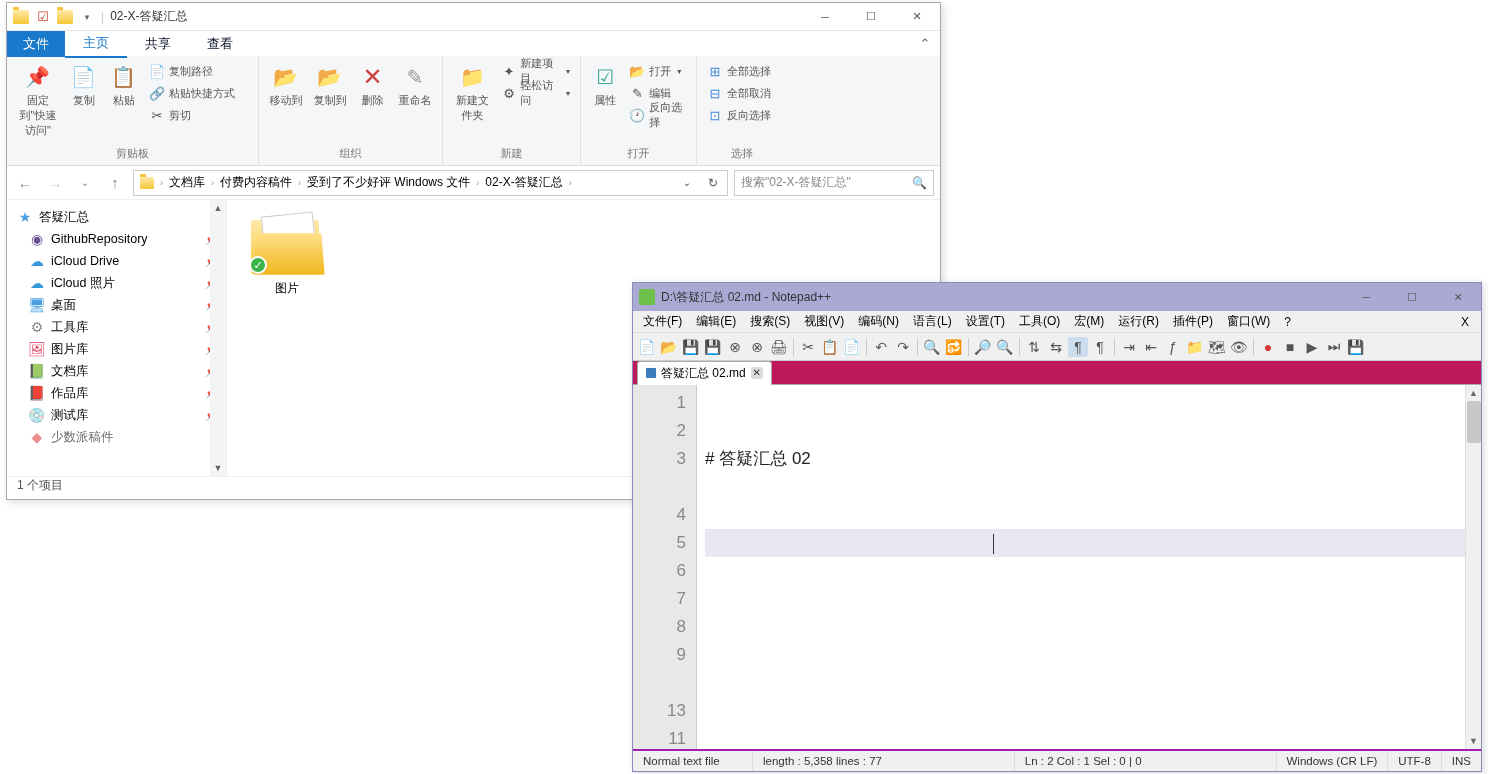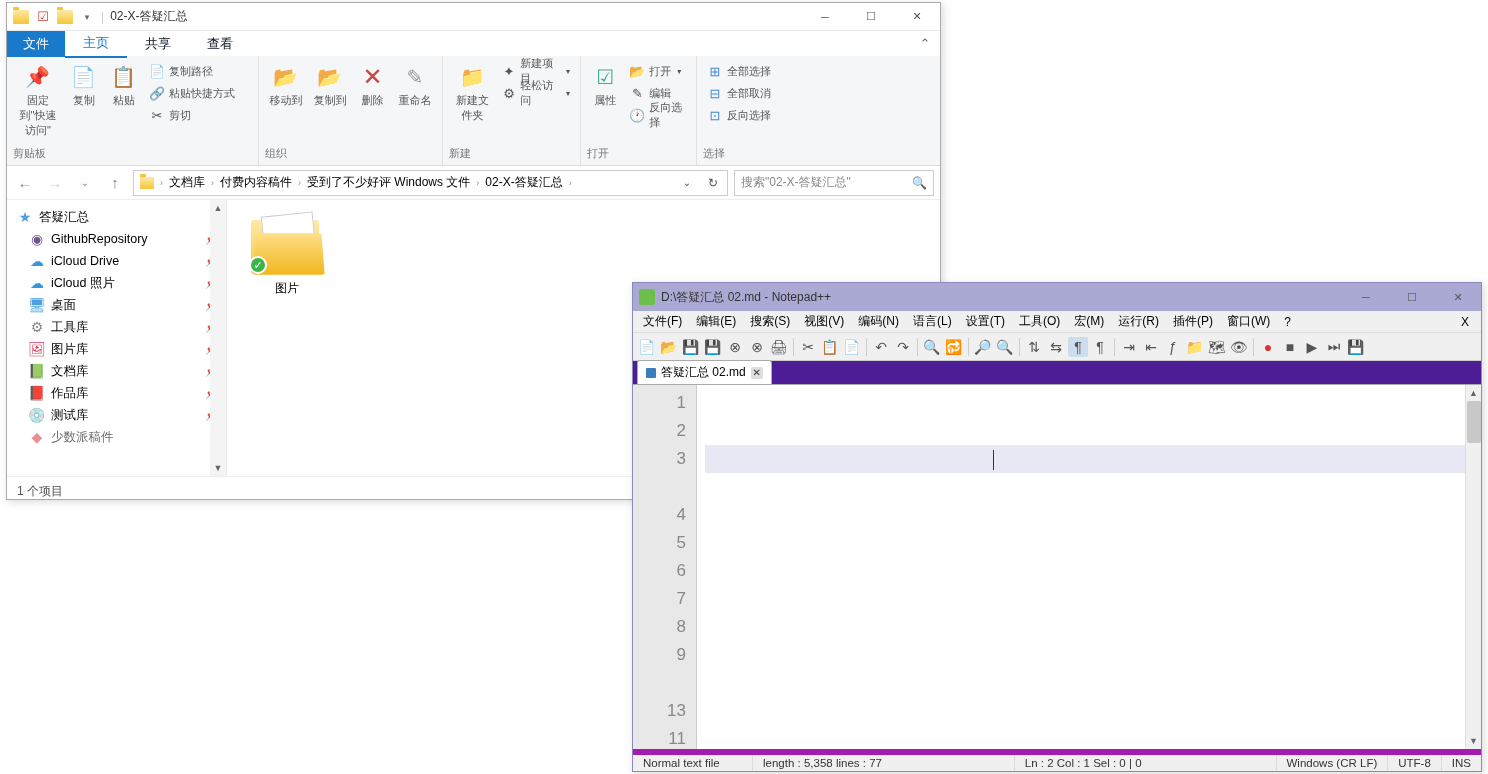--- a/index.html
+++ b/index.html
@@ -19,21 +19,21 @@
 
 .ribbon-tabs{height:25px;display:flex;align-items:center;background:#fff;font-size:13px}
 .tab-file{background:#1979ca;color:#fff;padding:4px 16px}
 .tab{padding:4px 18px;color:#0f172a}
 .tab.active{border-bottom:2px solid #1979ca;color:#1979ca}
 .ribbon-toggle{margin-left:auto;width:30px;text-align:center;color:#666;padding:4px 8px}
 
 .ribbon{height:110px;background:#f5f6f7;border-bottom:1px solid #ddd;display:flex;font-size:11px;color:#555}
 .rgroup{border-right:1px solid #e1e1e1;padding:4px 6px;display:flex;flex-direction:column}
 .rgroup-body{flex:1;display:flex;align-items:flex-start;gap:2px}
-.rgroup-label{text-align:left;font-size:11px;color:#777;padding-top:2px}
+.rgroup-label{text-align:center;font-size:11px;color:#777;padding-top:2px}
 .rbtn-lg{display:flex;flex-direction:column;align-items:center;width:50px;padding:3px 2px;text-align:center;gap:2px}
 .rbtn-sm{display:flex;align-items:center;gap:4px;padding:2px 4px;height:22px}
 .rico{width:28px;height:28px;display:flex;align-items:center;justify-content:center;font-size:20px}
 .rico-sm{width:16px;height:16px;font-size:13px;display:inline-flex;align-items:center;justify-content:center}
 .rcol{display:flex;flex-direction:column}
 
 .addr-bar{height:34px;display:flex;align-items:center;padding:3px 6px;gap:6px;border-bottom:1px solid #eee}
 .nav-arrow{width:24px;height:24px;display:flex;align-items:center;justify-content:center;color:#888;font-size:15px}
 .addr-box{flex:1;height:26px;border:1px solid #ccc;display:flex;align-items:center;font-size:12px;padding:0 2px;gap:2px}
 .crumb{padding:2px 4px;display:flex;align-items:center;gap:3px}
@@ -51,49 +51,49 @@
 .content-pane{flex:1;padding:12px;position:relative}
 .file-item{width:96px;text-align:center;font-size:12px}
 .folder-thumb{width:76px;height:62px;margin:0 auto 6px;position:relative}
 .folder-back{position:absolute;inset:8px 6px 0 2px;background:linear-gradient(#ffe9a8,#f5c636);border-radius:3px}
 .folder-paper{position:absolute;left:14px;top:2px;width:52px;height:46px;background:#fff;border:1px solid #ccc;transform:rotate(-6deg)}
 .folder-front{position:absolute;inset:20px 2px 0 6px;background:linear-gradient(#ffe08a,#f0b820);border-radius:2px;transform:perspective(60px) rotateX(8deg)}
 .sync-badge{position:absolute;left:0;bottom:0;width:18px;height:18px;background:#3bb54a;border-radius:50%;border:2px solid #fff;color:#fff;font-size:11px;display:flex;align-items:center;justify-content:center}
 .scrollbar-v{position:absolute;right:0;top:0;width:16px;height:100%;background:#f4f4f4}
 .scrollbar-v .arrow{height:16px;text-align:center;font-size:9px;color:#666;line-height:16px}
 
-.status-bar{height:24px;border-top:1px solid #eee;font-size:12px;color:#555;display:flex;align-items:flex-end;padding:0 10px}
+.status-bar{height:24px;border-top:1px solid #eee;font-size:12px;color:#555;display:flex;align-items:flex-start;padding:0 10px}
 
 
 .npp{left:632px;top:282px;width:850px;height:490px;border:1px solid #8a8abf}
 .npp-titlebar{height:28px;background:#a9a9d4;display:flex;align-items:center;font-size:12px;padding-left:6px}
 .npp-titlebar .icon{width:16px;height:16px;margin-right:6px;background:#6bbf4a;border-radius:2px}
 .npp-title{color:#333}
 .npp .win-btn{height:28px}
 .npp-menu{height:22px;background:#f0f0f0;display:flex;align-items:center;font-size:12px;padding:0 4px;gap:2px;border-bottom:1px solid #ddd}
 .npp-menu span{padding:2px 6px}
 .npp-menu .mx{margin-left:auto;padding:2px 8px}
 .npp-toolbar{height:28px;background:#f0f0f0;display:flex;align-items:center;gap:2px;padding:0 4px;border-bottom:1px solid #ccc}
 .tb-ico{width:20px;height:20px;font-size:14px;display:flex;align-items:center;justify-content:center;color:#555}
 .tb-sep{width:1px;height:18px;background:#ccc;margin:0 2px}
-.npp-tabs{height:24px;background:#4c1d95;display:flex;align-items:flex-end;padding-left:4px;font-size:12px;border-bottom:1px solid #aaa}
+.npp-tabs{height:24px;background:#be185d;display:flex;align-items:center;padding-left:4px;font-size:12px;border-bottom:1px solid #aaa}
 .npp-tab{background:#fff;border:1px solid #aaa;border-bottom:none;padding:3px 8px;display:flex;align-items:center;gap:5px;border-radius:3px 3px 0 0}
 .npp-tab .dot{width:10px;height:10px;background:#3a7db8;border-radius:1px}
 .npp-tab .x{font-size:10px;color:#333;background:#ddd;width:12px;height:12px;border-radius:2px;text-align:center;line-height:12px}
 .editor{display:flex;height:364px;font-family:Consolas,monospace;font-size:17px;position:relative}
 .gutter{width:64px;background:#e8e8e8;text-align:right;padding:4px 10px 4px 4px;color:#888;border-right:1px solid #ccc}
 .gutter div{height:28px;line-height:28px}
 .code{flex:1;padding:4px 8px;color:#222;line-height:28px;white-space:pre-wrap;word-break:break-all;position:relative}
 .code-line{min-height:28px}
 .code-line.hl{background:#e8e8f4}
 .cursor{display:inline-block;width:1px;height:20px;background:#333;vertical-align:middle}
 .ed-scroll{position:absolute;right:0;top:0;width:16px;height:100%;background:#f0f0f0;border-left:1px solid #ddd}
 .ed-scroll .thumb{position:absolute;top:16px;width:14px;left:1px;height:42px;background:#c8c8c8;border-radius:2px}
 .ed-scroll .arrow{height:16px;text-align:center;font-size:9px;color:#666;line-height:16px}
-.npp-status{height:22px;background:#f0f0f0;border-top:6px solid #a21caf;display:flex;align-items:center;font-size:11.5px;color:#333}
+.npp-status{height:22px;background:#f0f0f0;border-top:2px solid #a21caf;display:flex;align-items:center;font-size:11.5px;color:#333}
 .npp-status span{padding:0 10px;border-right:1px solid #ddd;height:100%;display:flex;align-items:center}
 </style>
 </head>
 <body>
 
 <div class="window explorer">
   <div class="exp-titlebar">
     <div class="qat">
       <span class="qat-icon">
           <span class="folder-ico"></span>
@@ -429,20 +429,21 @@
       <div>4</div>
       <div>5</div>
       <div>6</div>
       <div>7</div>
       <div>8</div>
       <div style="height:56px;line-height:28px">9</div>
       <div>13</div>
       <div>11</div>
     </div>
     <div class="code">
+      <div class="code-line"># 答疑汇总 02</div>
       <div class="code-line hl"><span class="cursor" style="margin-left:288px"></span></div>
       <div class="code-line"></div>
       
       
       
       
       
       
       
     </div>

